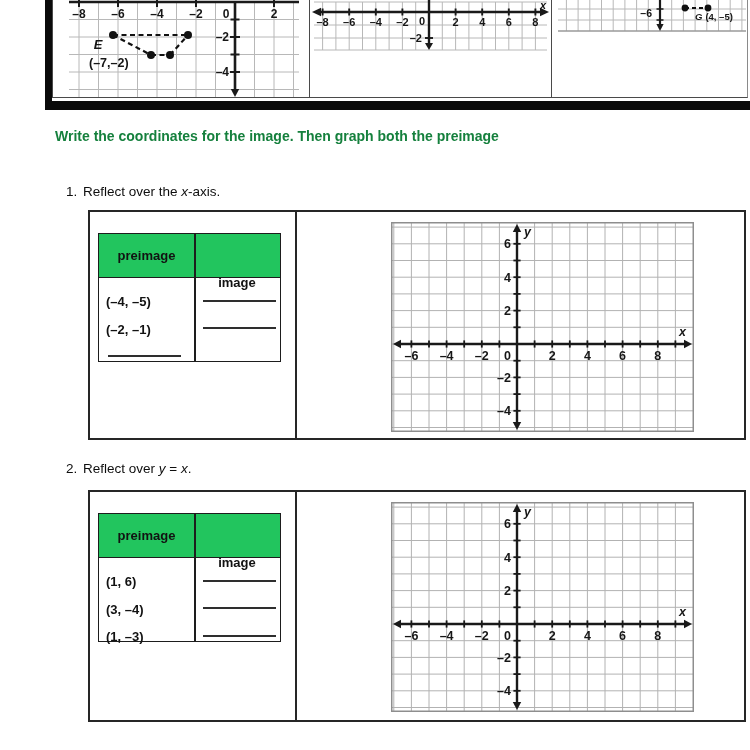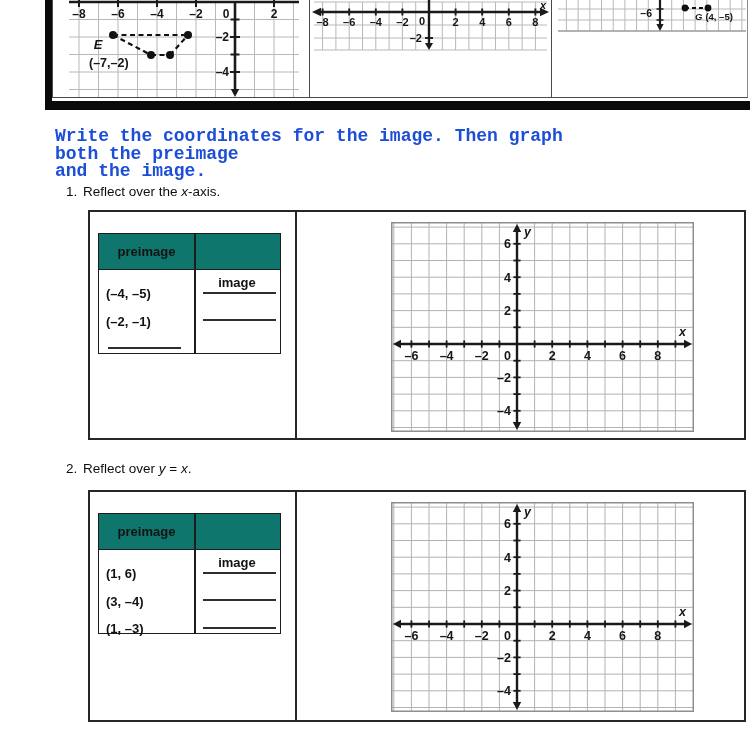--- a/index.html
+++ b/index.html
@@ -14,35 +14,35 @@
   #strip .black-bottom { position:absolute; left:0; top:101px; width:705px; height:9px; background:#0a0a0a; }
   #strip .panels { position:absolute; left:7px; top:0; width:696px; height:98px;
     display:flex; border-bottom:1.5px solid #4a4a4a; border-right:1.5px solid #8a8a8a; }
   #strip .panel { position:relative; height:96.5px; }
   #strip .panel1 { width:257px; border-left:1.5px solid #4a4a4a; }
   #strip .panel2 { width:243px; border-left:1.5px solid #4a4a4a; }
   #strip .panel3 { flex:1; border-left:1.5px solid #4a4a4a; }
   svg text { font-family:"Liberation Sans", sans-serif; font-weight:bold; fill:#161616; }
   
   .heading { position:absolute; left:55px; top:128px; width:560px;
-    font-size:18px; font-weight:bold; line-height:17.5px; color:#1d4ed8;font-family:Liberation Mono, monospace; }
+    font-size:14px; font-weight:bold; line-height:17.5px; color:#15803d; }
   .problem-line { position:absolute; left:66px; display:flex; font-size:13.5px; color:#0e0e0e; }
   .problem-line .num { width:17px; }
   .problem-line .it { font-style:italic; }
   #p1-line { top:184px; }
   #p2-line { top:461px; }
   
   .pbox { position:absolute; left:88px; width:658px; border:2px solid #262626; background:#fff; }
   #box1 { top:210px; height:230px; }
   #box2 { top:490px; height:232px; }
   .pbox .vdivider { position:absolute; left:205px; top:0; bottom:0; width:2px; background:#262626; }
   
   .ctable { position:absolute; left:8px; top:21px; width:183px; border:1.5px solid #1d1d1d; background:#fff; }
   .ctable .colrule { position:absolute; left:95px; top:0; bottom:0; width:1.5px; background:#1d1d1d; }
-  .ctable .thead { display:flex; height:36px; background:#0f766e; border-bottom:1.5px solid #1d1d1d; }
+  .ctable .thead { display:flex; height:44px; background:#22c55e; border-bottom:1.5px solid #1d1d1d; }
   .ctable .th { font-size:13px; font-weight:bold; display:flex; align-items:center; justify-content:center; }
   .ctable .th.c1 { width:95px; }
   .ctable .th.c2 { flex:1;margin-top:48px; }
   .ctable .trow { display:flex; height:27.5px; }
   .ctable .cell-pre { width:95px; font-size:13px; font-weight:bold; padding-left:7px; display:flex; align-items:center;margin-top:20px; }
   .ctable .cell-img { flex:1; position:relative; }
   .ctable .blank { position:absolute; left:9px; bottom:4px; width:73px; height:1.6px; background:#2e2e2e; }
   
   .gridwrap { position:absolute; left:301px; top:10px; width:303px; height:210px; }
 </style>
@@ -119,21 +119,20 @@
         </svg>
       </div>
 
     </div>
     <div class="black-left"></div>
     <div class="black-bottom"></div>
   </div>
 
   <div class="heading">
     <div>Write the coordinates for the image. Then graph both the preimage</div>
-    <div>and the image.</div>
   </div>
 
   <div class="problem-line" id="p1-line">
     <span class="num">1.</span>
     <span><span>Reflect over the </span><span class="it">x</span><span>-axis.</span></span>
   </div>
 
   <div class="pbox" id="box1">
     <div class="vdivider"></div>
 

